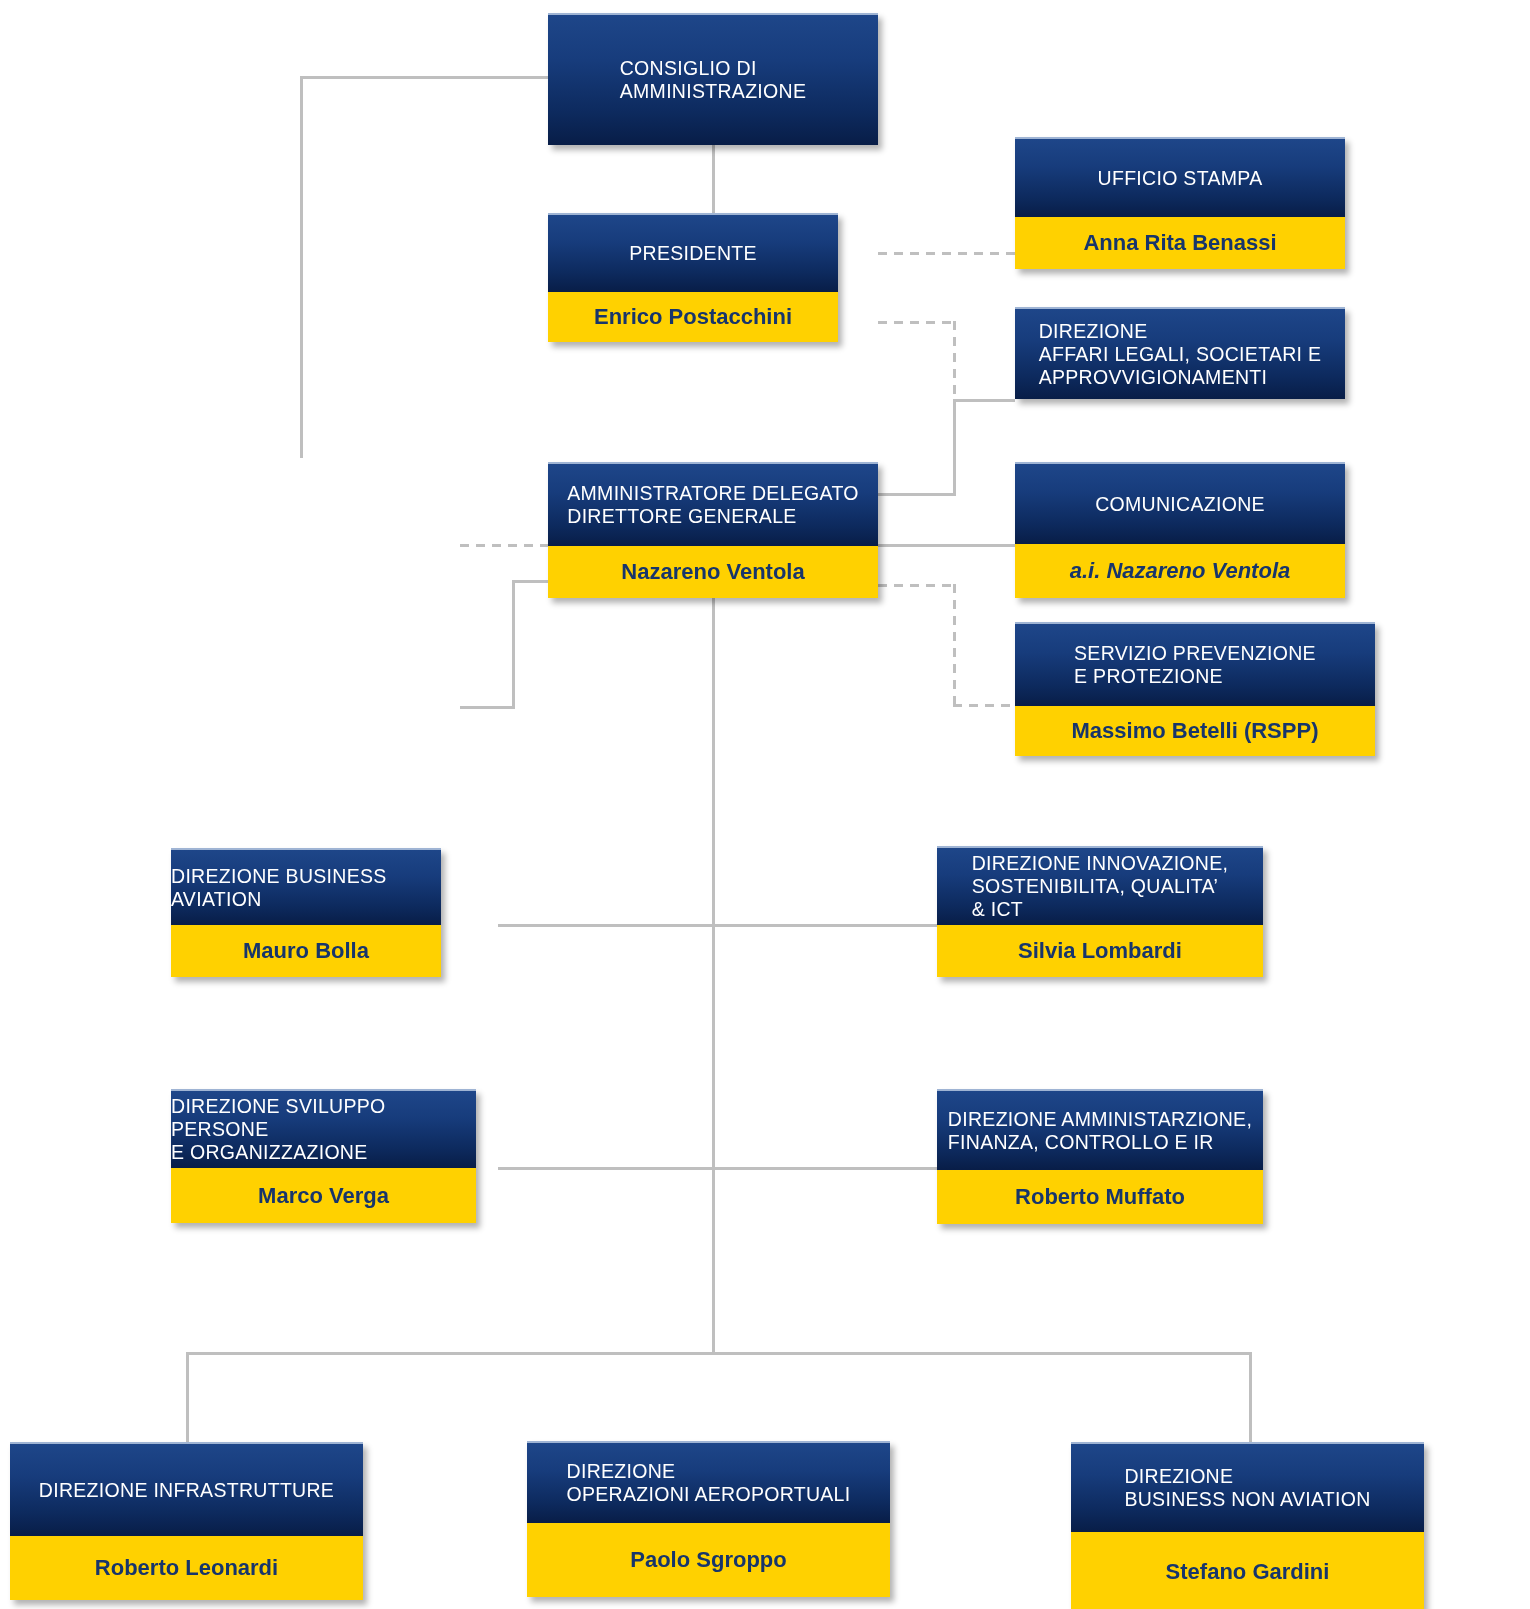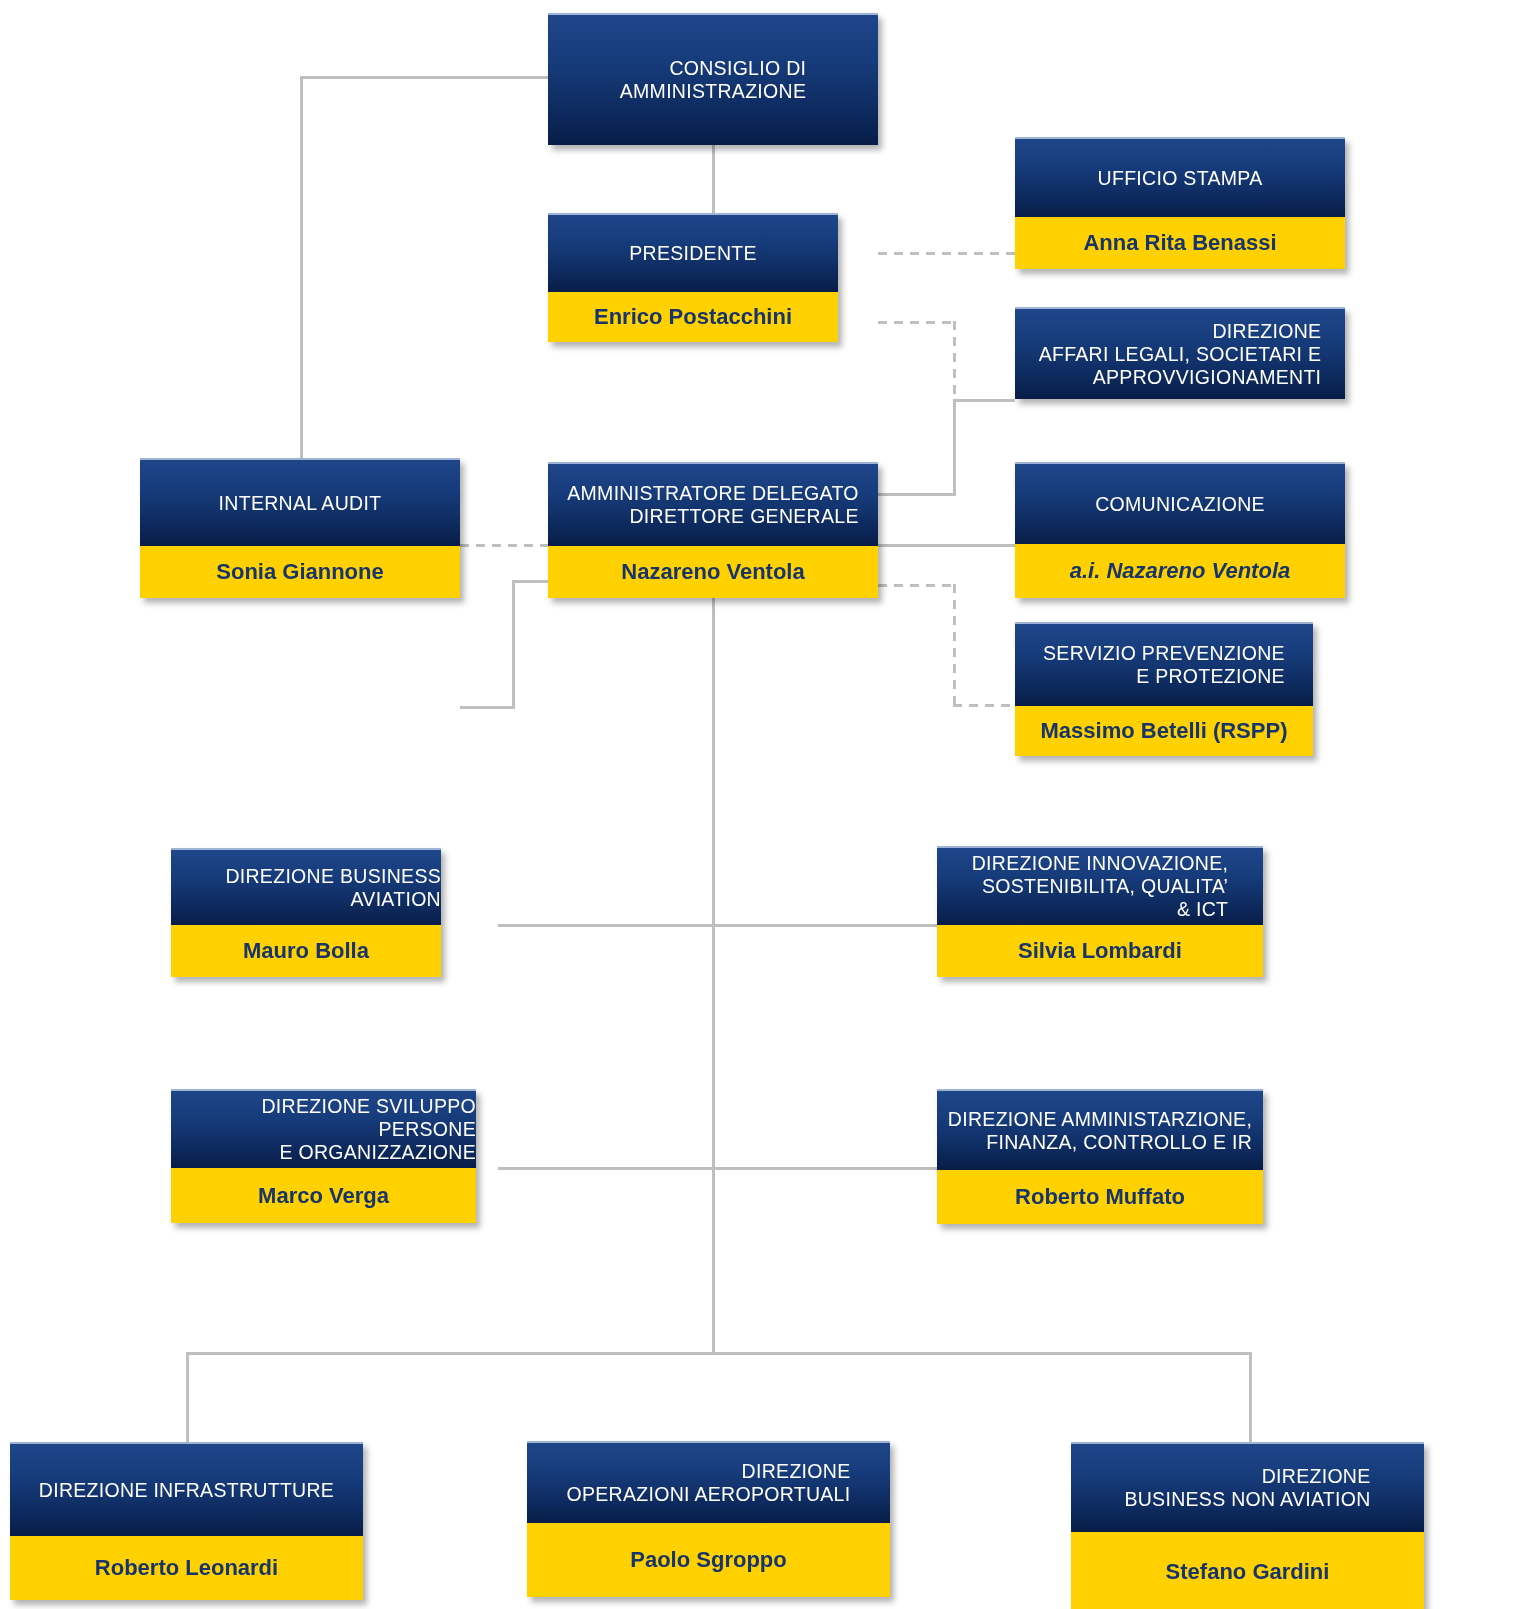--- a/index.html
+++ b/index.html
@@ -16,21 +16,21 @@
     box-shadow:4px 5px 6px rgba(0,0,0,0.30);
   }
   .hd{
     background:linear-gradient(180deg,#1E4689 0%,#173C7C 35%,#0D2A5E 75%,#081D47 100%);
     border-top:2px solid #9FB4D4;
     box-sizing:border-box;
     color:#FFFFFF;
     display:flex;
     align-items:center;
     justify-content:center;
-    text-align:right;
+    text-align:left;
     white-space:pre-line;
     font-size:19.5px;
     line-height:23px;
     letter-spacing:0.3px;
   }
   .nm{
     background:#FFD100;
     color:#17356B;
     font-weight:bold;
     font-size:22px;
@@ -97,38 +97,34 @@
     <div class="hd" style="height:80px">UFFICIO STAMPA</div>
     <div class="nm" style="height:52px">Anna Rita Benassi</div>
   </div>
 
   <div class="node" style="left:1015px;top:307px;width:330px">
     <div class="hd" style="height:92px">DIREZIONE
 AFFARI LEGALI, SOCIETARI E
 APPROVVIGIONAMENTI</div>
   </div>
 
-  <div class="node" style="left:140px;top:458px;width:320px">
-    <div class="hd" style="height:88px">INTERNAL AUDIT</div>
-    <div class="nm" style="height:52px">Sonia Giannone</div>
-  </div>
 
   <div class="node" style="left:548px;top:462px;width:330px">
     <div class="hd" style="height:84px">AMMINISTRATORE DELEGATO
 DIRETTORE GENERALE</div>
     <div class="nm" style="height:52px">Nazareno Ventola</div>
   </div>
 
   <div class="node" style="left:1015px;top:462px;width:330px">
     <div class="hd" style="height:82px">COMUNICAZIONE</div>
     <div class="nm it" style="height:54px">a.i. Nazareno Ventola</div>
   </div>
 
 
-  <div class="node" style="left:1015px;top:622px;width:298px">
+  <div class="node" style="left:1015px;top:622px;width:360px">
     <div class="hd" style="height:84px">SERVIZIO PREVENZIONE
 E PROTEZIONE</div>
     <div class="nm" style="height:50px">Massimo Betelli (RSPP)</div>
   </div>
 
   <div class="node" style="left:171px;top:848px;width:270px">
     <div class="hd" style="height:77px">DIREZIONE BUSINESS AVIATION</div>
     <div class="nm" style="height:52px">Mauro Bolla</div>
   </div>
 

